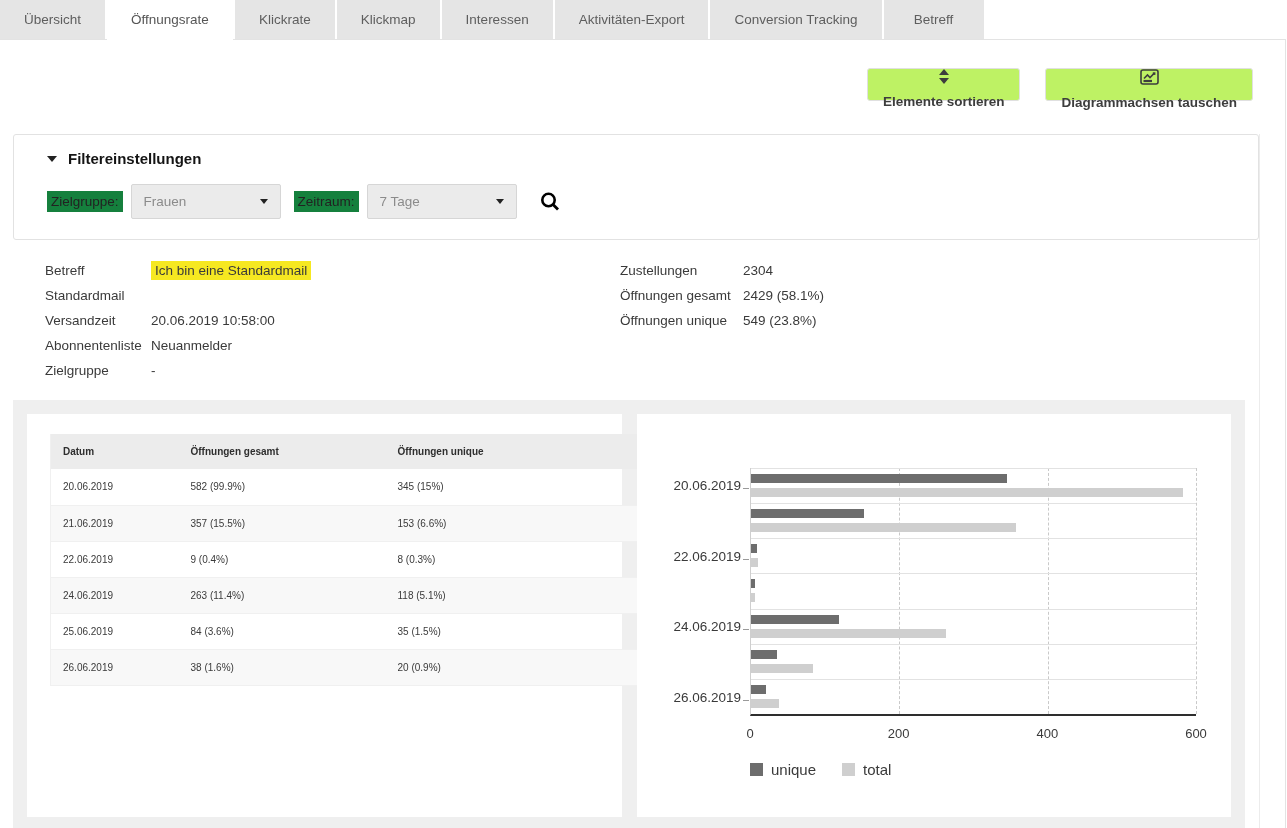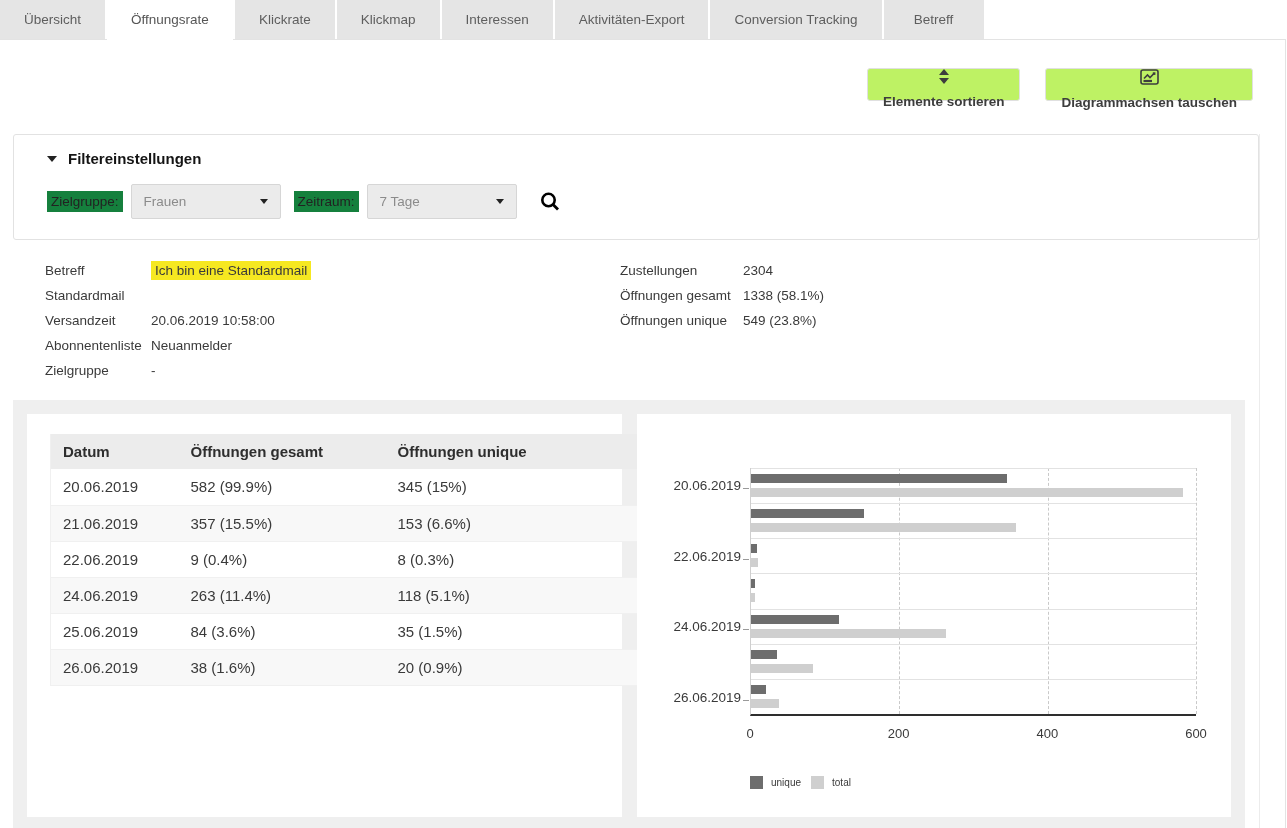--- a/index.html
+++ b/index.html
@@ -61,39 +61,39 @@
   .info-col.right .info-label { width:123px; flex:0 0 auto; }
   .info-value.vhl { background:#f6e821; padding:2px 4px; }
 
   
   .panel { margin-top:7px; width:1232px; height:431px; background:#efefef; display:flex; gap:15px; padding:14px; }
   .card { background:#fff; height:100%; }
   .card-table { width:595px; }
   .card-chart { width:594px; position:relative; }
 
   
-  table.data { margin:20px 23px; width:596px; border-collapse:collapse; font-size:15px; color:#3a3a3a;
+  table.data { margin:20px 23px; width:596px; border-collapse:collapse; font-size:10px; color:#3a3a3a;
     border-left:1px solid #f0f0f0; border-right:1px solid #f0f0f0; }
   table.data th { background:#ececec; font-weight:700; text-align:left; height:35px; padding-left:12px; color:#2e2e2e; }
   table.data td { height:36px; padding-left:12px; border-bottom:1px solid #f0f0f0; }
   table.data tr:nth-child(even) td { background:#f8f8f8; }
   table.data th:nth-child(1), table.data td:nth-child(1) { width:128px; }
   table.data th:nth-child(2), table.data td:nth-child(2) { width:207px; }
 
   
   .plot { position:absolute; left:113px; top:54px; width:446px; height:248px;
     border-left:1px solid #cfcfcf; border-bottom:2px solid #2e2e2e; }
   .plot-groups { display:flex; flex-direction:column; height:100%; position:relative; z-index:1; }
   .group { flex:1; border-top:1px solid #e2e2e2; }
   .bar { height:9px; margin-top:5px; min-width:2px; position:relative; z-index:1; }
   .vline { position:absolute; top:0; bottom:0; width:0; border-left:1px dashed #c9c9c9; z-index:0; }
   .ylabel { position:absolute; width:104px; text-align:right; font-size:13.5px; color:#3a3a3a; }
   .ytick { position:absolute; width:6px; height:1px; background:#9a9a9a; left:106px; }
   .xlabel { position:absolute; top:312px; transform:translateX(-50%); font-size:13px; color:#3a3a3a; }
-  .legend { position:absolute; left:113px; top:347px; display:flex; gap:10px; align-items:center; font-size:10px; color:#3a3a3a;margin-top:15px; }
+  .legend { position:absolute; left:113px; top:347px; display:flex; gap:26px; align-items:center; font-size:15px; color:#3a3a3a; }
   .legend-item { display:flex; align-items:center; gap:8px; }
   .swatch { width:13px; height:13px; display:inline-block; }
 </style>
 </head>
 <body>
 
 <div class="tabbar">
     <div class="tab">Übersicht</div>
     <div class="tab active">Öffnungsrate</div>
     <div class="tab">Klickrate</div>
@@ -175,21 +175,21 @@
             <span class="info-value">-</span>
           </div>
         </div>
       <div class="info-col right">
           <div class="info-row">
             <span class="info-label">Zustellungen</span>
             <span class="info-value">2304</span>
           </div>
           <div class="info-row">
             <span class="info-label">Öffnungen gesamt</span>
-            <span class="info-value">1338 (58.1%)</span>
+            <span class="info-value">2429 (58.1%)</span>
           </div>
           <div class="info-row">
             <span class="info-label">Öffnungen unique</span>
             <span class="info-value">549 (23.8%)</span>
           </div>
         </div>
     </div>
 
     <div class="panel">
       <div class="card card-table">

